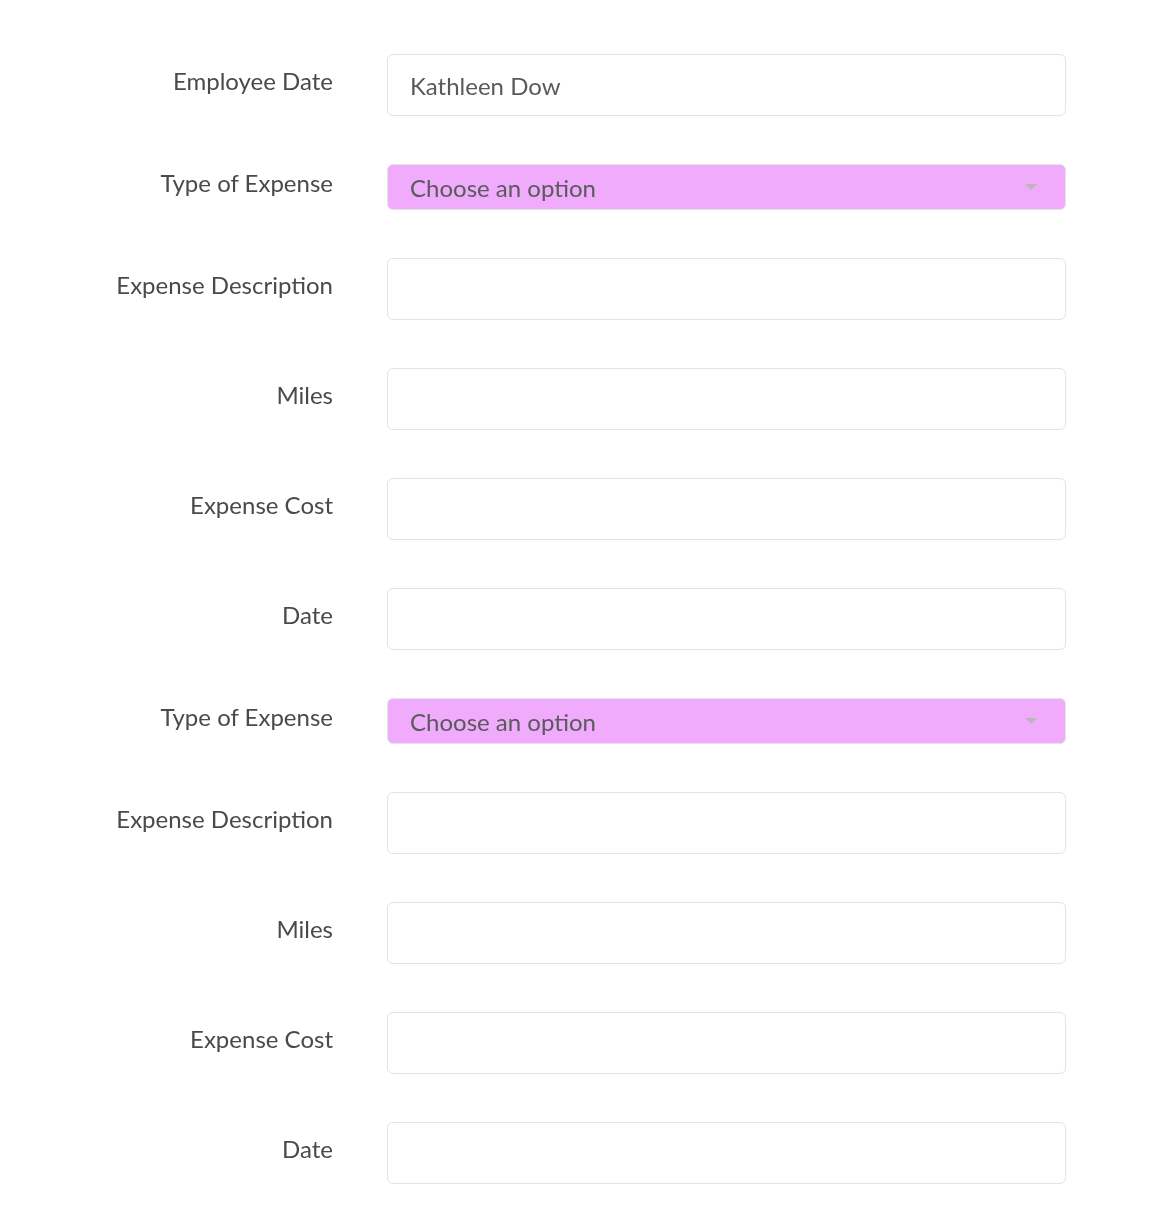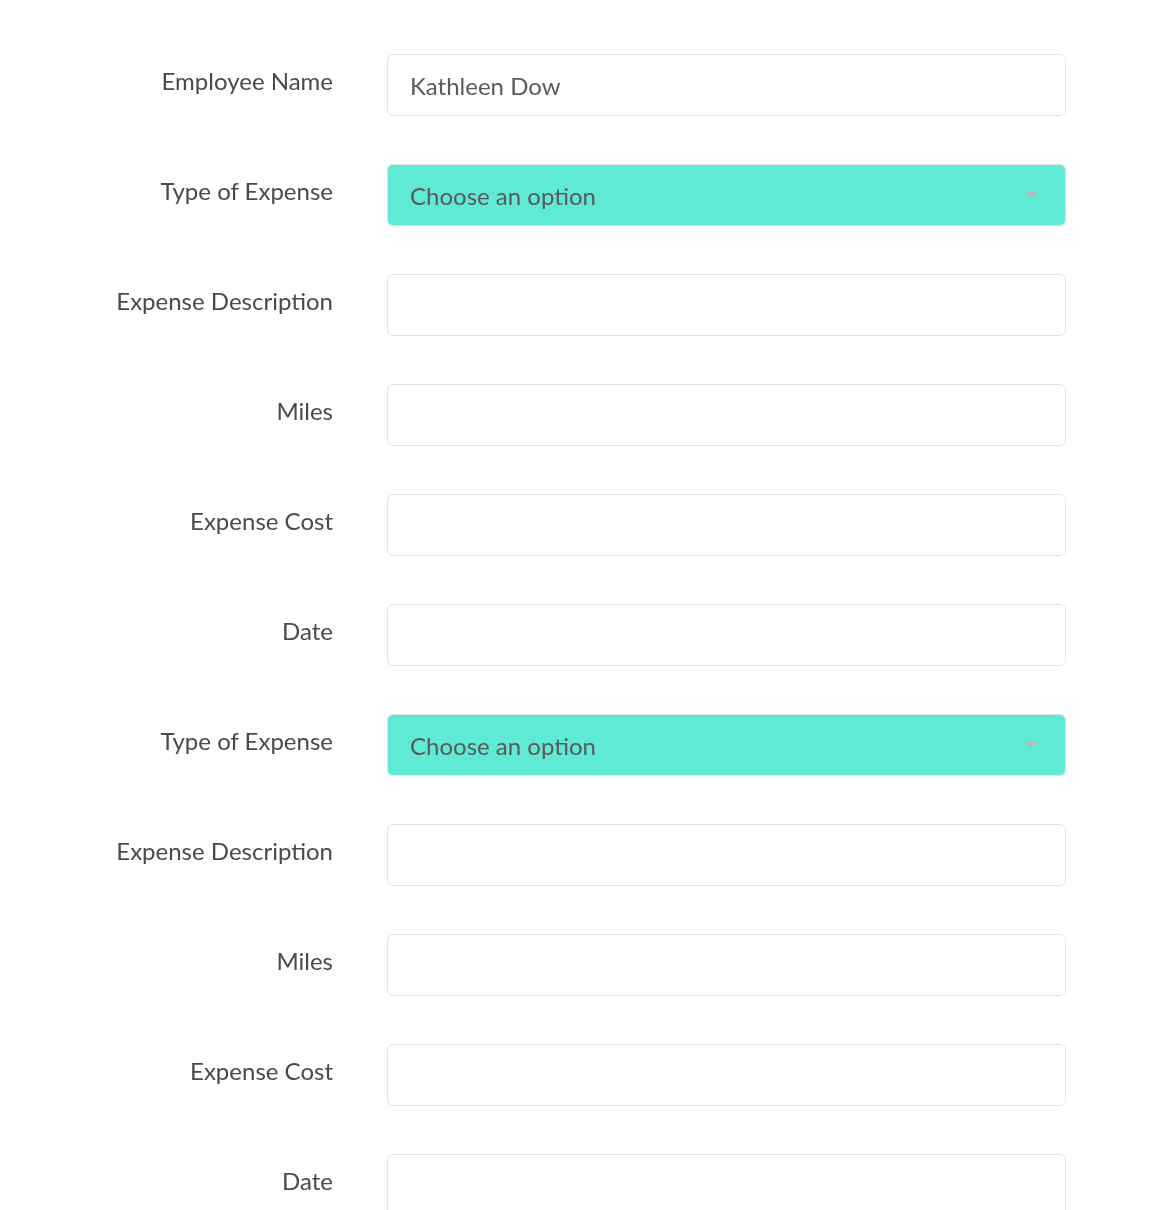--- a/index.html
+++ b/index.html
@@ -42,27 +42,27 @@
       color: #5a5a5a;
       font-family: inherit;
       background: #ffffff;
       outline: none;
     }
     .text-input::placeholder {
       color: #9a9a9a;
     }
     .select-input {
       width: 100%;
-      height: 62px;
+      height: 46px;
       border: 1px solid #e4e4e4;
       border-radius: 6px;
       padding: 0 22px;
       font-size: 24px;
       color: #5a5a5a;
-      background: #5eead4;
+      background: #f0abfc;
       outline: none;
       display: flex;
       align-items: center;
       justify-content: space-between;
       cursor: pointer;
     }
     .select-placeholder {
       color: #5a5a5a;
     }
     .chevron {
@@ -71,21 +71,21 @@
       border-left: 6px solid transparent;
       border-right: 6px solid transparent;
       border-top: 6px solid #b8b8b8;
       margin-right: 6px;
     }
   </style>
 </head>
 <body>
 
 <div class="form-row">
-  <div class="form-label">Employee Name</div>
+  <div class="form-label">Employee Date</div>
   <div class="input-wrap">
     <input type="text" class="text-input" value="Kathleen Dow" style="">
   </div>
 </div>
 
 <div class="form-row">
   <div class="form-label">Type of Expense</div>
   <div class="input-wrap">
     <div class="select-input">
       <span class="select-placeholder">Choose an option</span>

